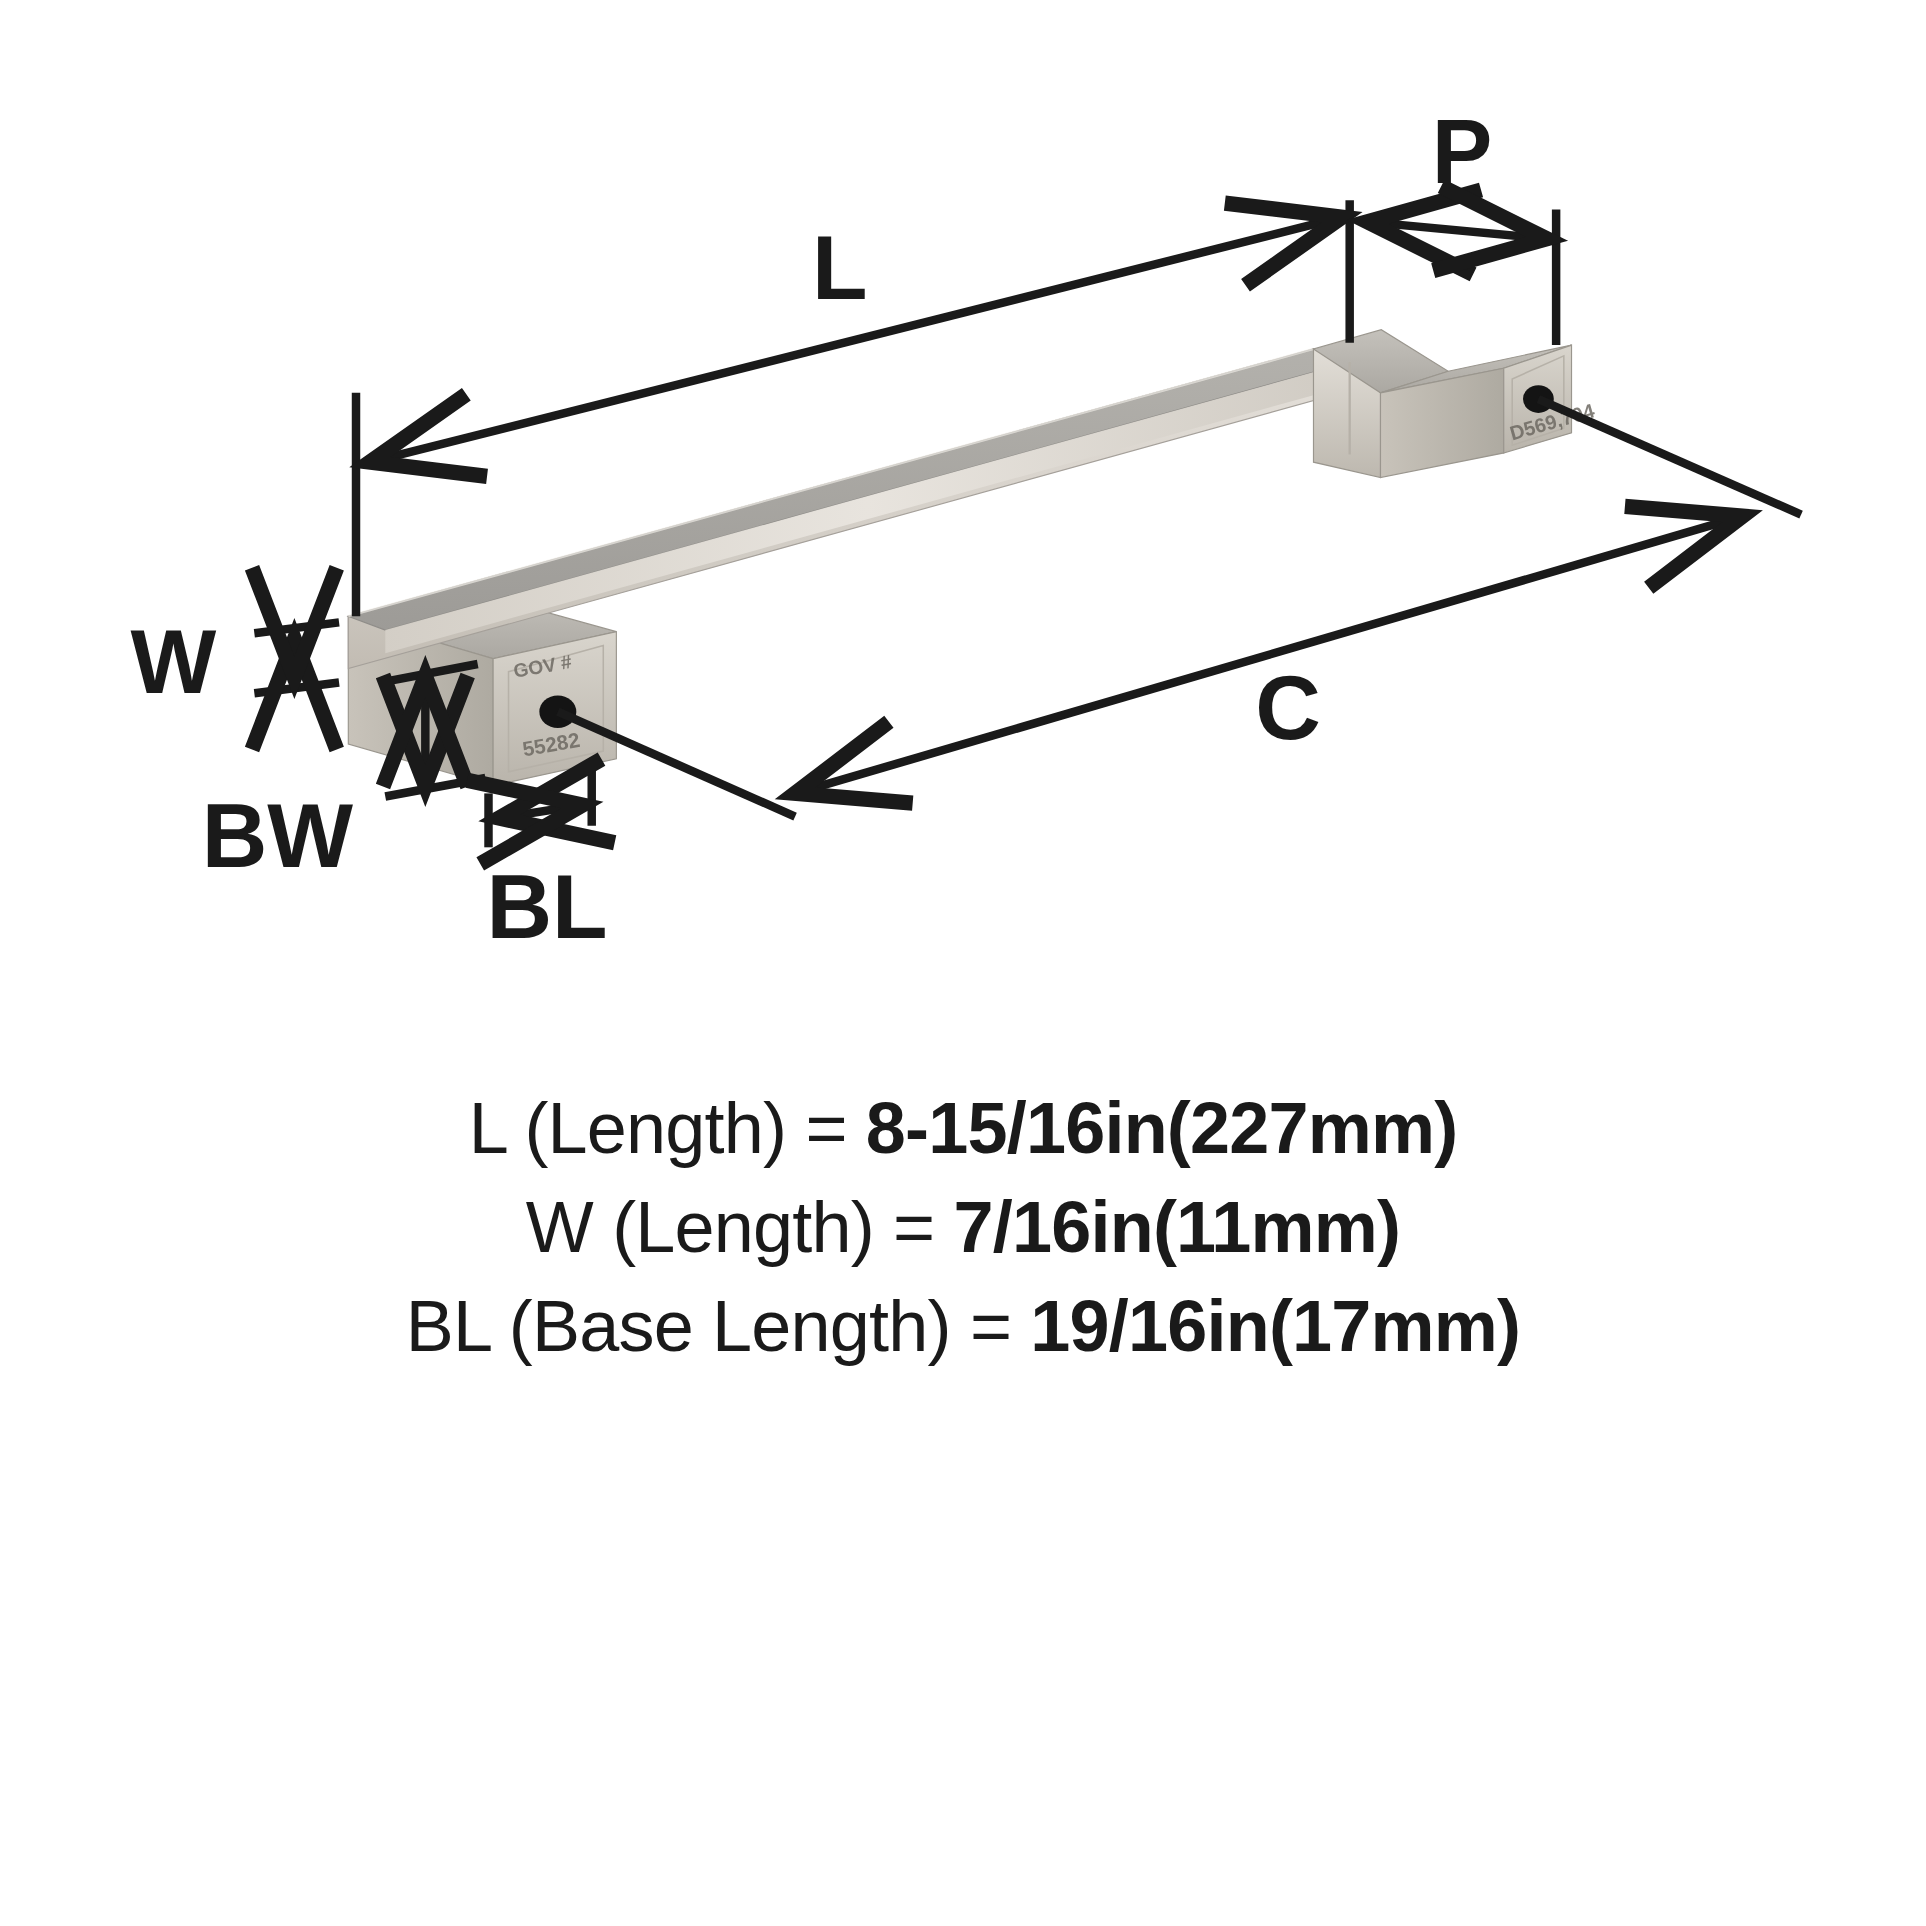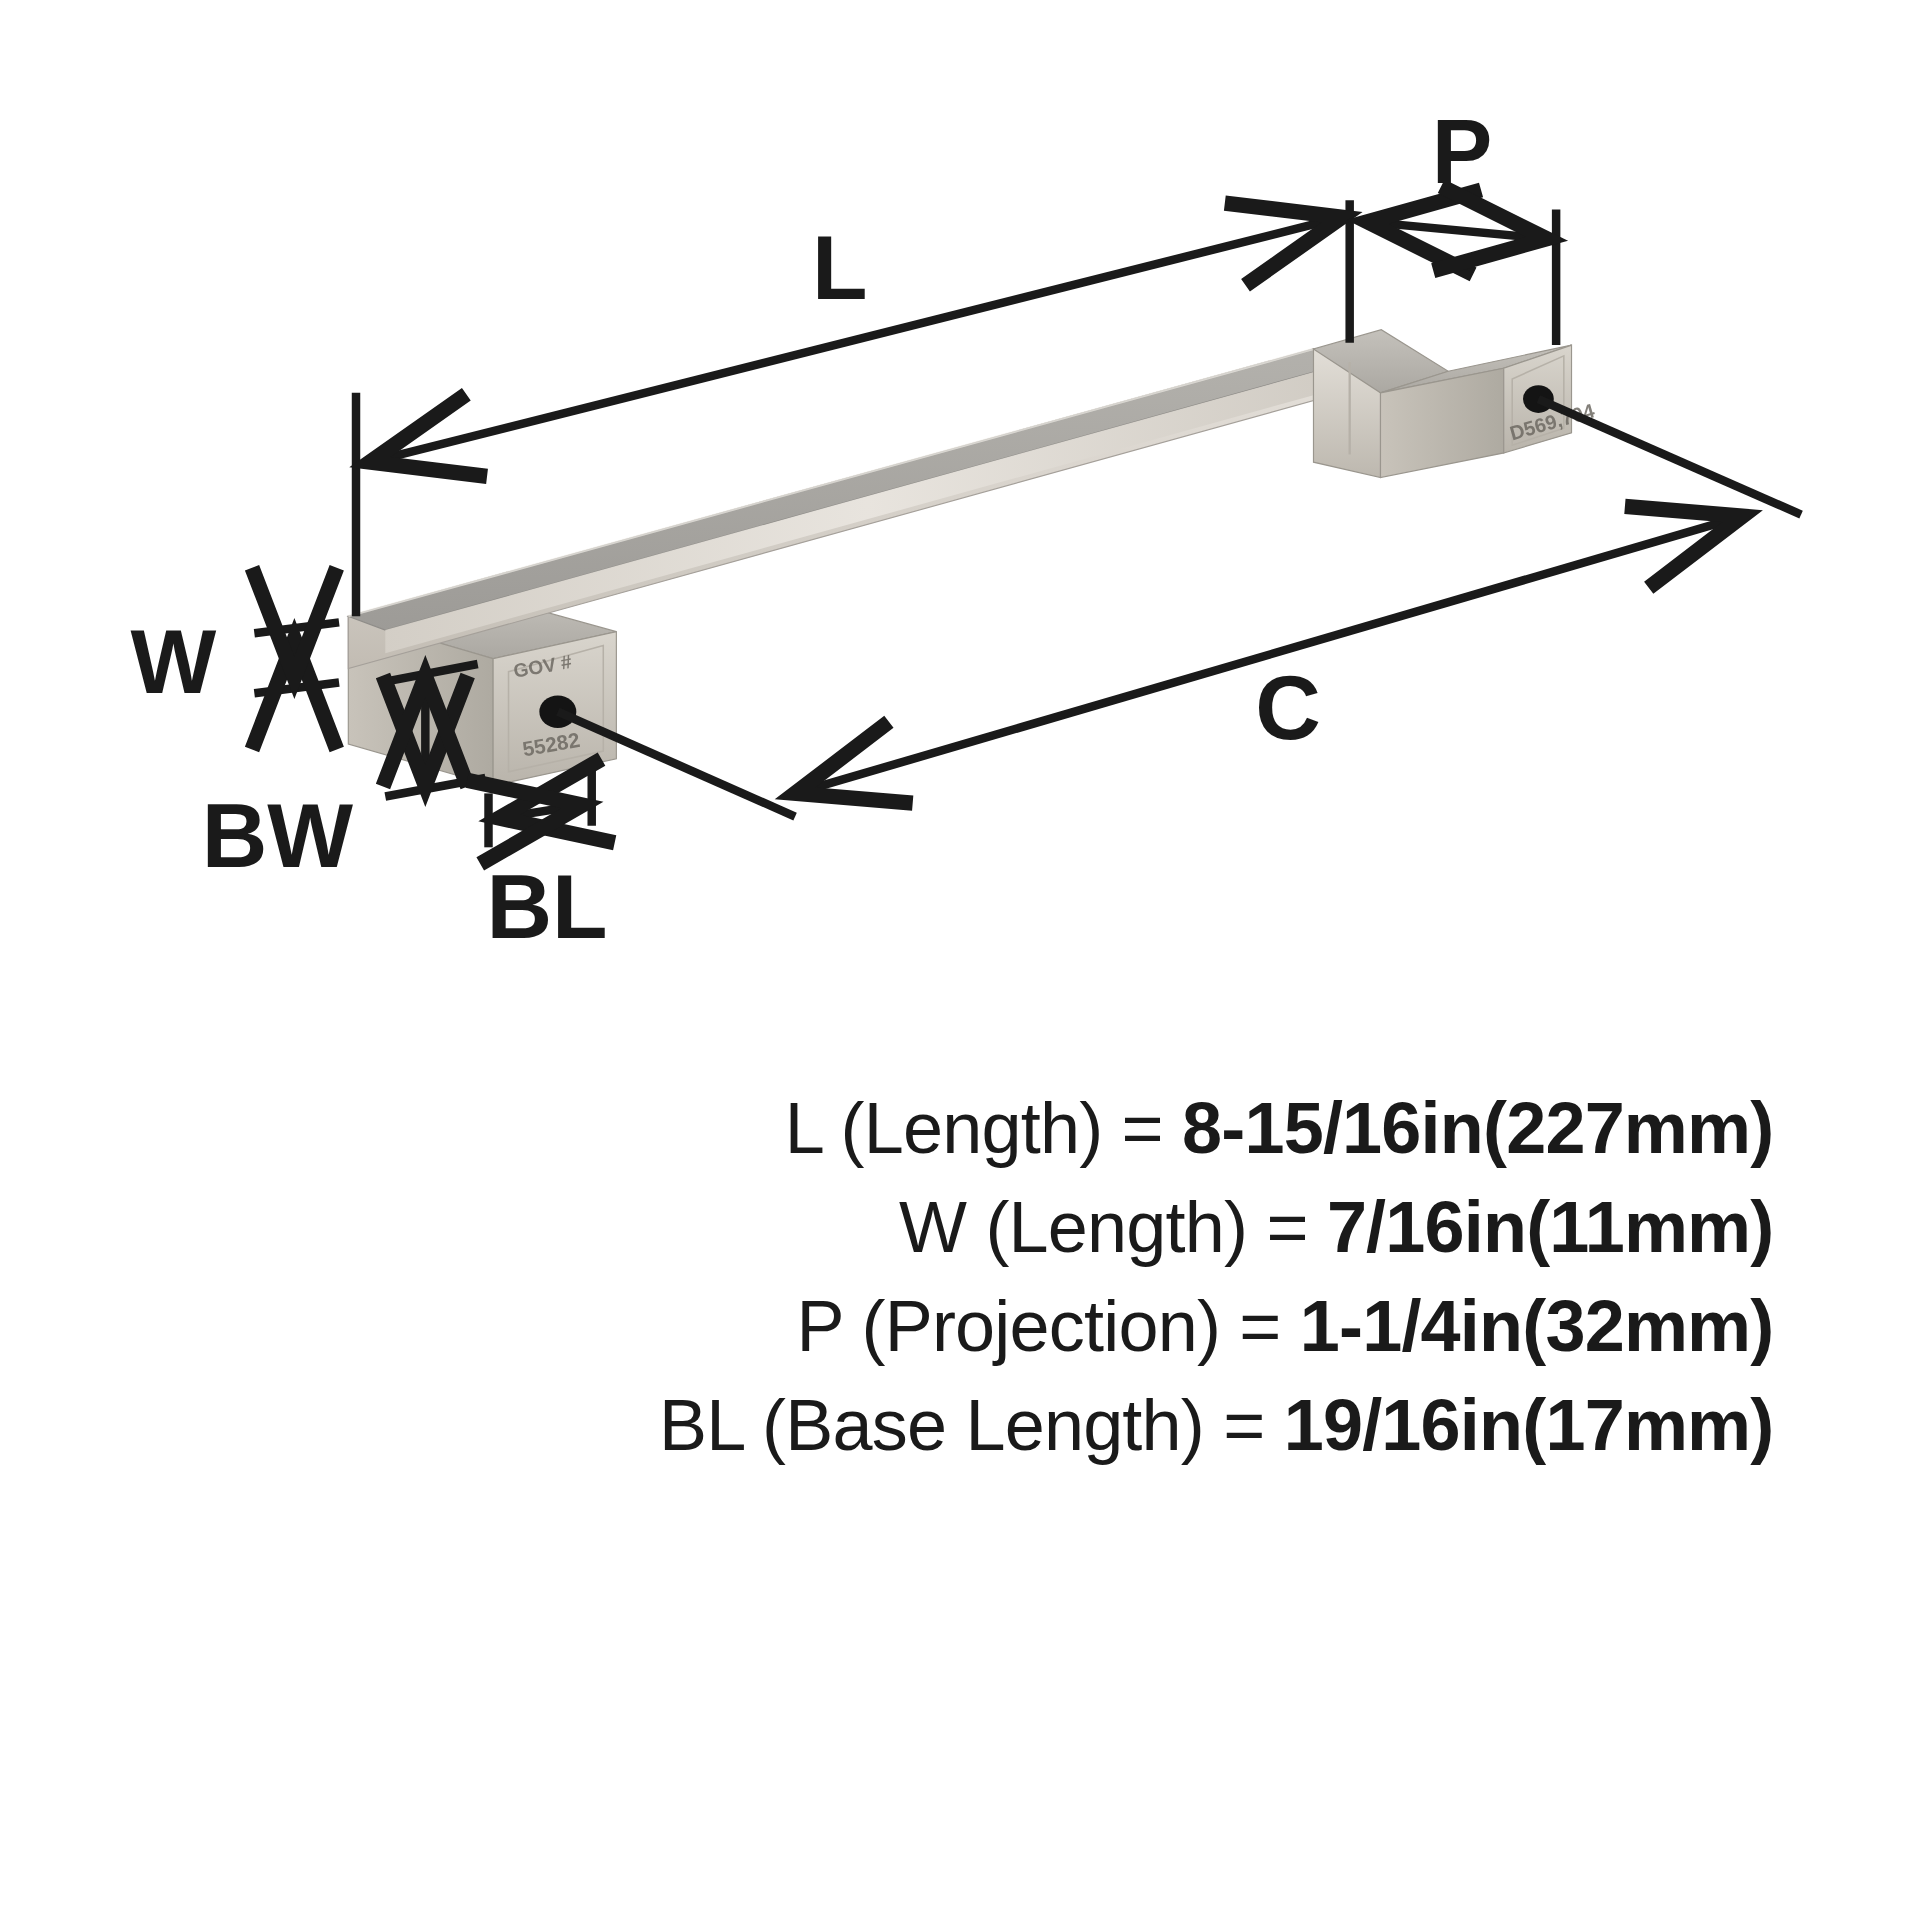--- a/index.html
+++ b/index.html
@@ -47,21 +47,21 @@
     left: 0;
     top: 1079px;
     width: 1926px;
     display: flex;
     flex-direction: column;
     align-items: center;
   }
 
   .spec-row {
     width: 1621px;
-    text-align: right;
+    text-align: center;
     font-size: 72px;
     line-height: 99px;
     white-space: nowrap;
     letter-spacing: -0.8px;
   }
 
   .spec-label {
     font-weight: 400;
   }
   .spec-value {
@@ -213,19 +213,16 @@
 </div>
 
 <div id="spec-list">
   <div class="spec-row">
     <span class="spec-label">L (Length) = </span><span class="spec-value">8-15/16in(227mm)</span>
   </div>
   <div class="spec-row">
     <span class="spec-label">W (Length) = </span><span class="spec-value">7/16in(11mm)</span>
   </div>
   <div class="spec-row">
-    <span class="spec-label">P (Projection) = </span><span class="spec-value">1-1/4in(32mm)</span>
-  </div>
-  <div class="spec-row">
     <span class="spec-label">BL (Base Length) = </span><span class="spec-value">19/16in(17mm)</span>
   </div>
 </div>
 
 
 </body></html>

